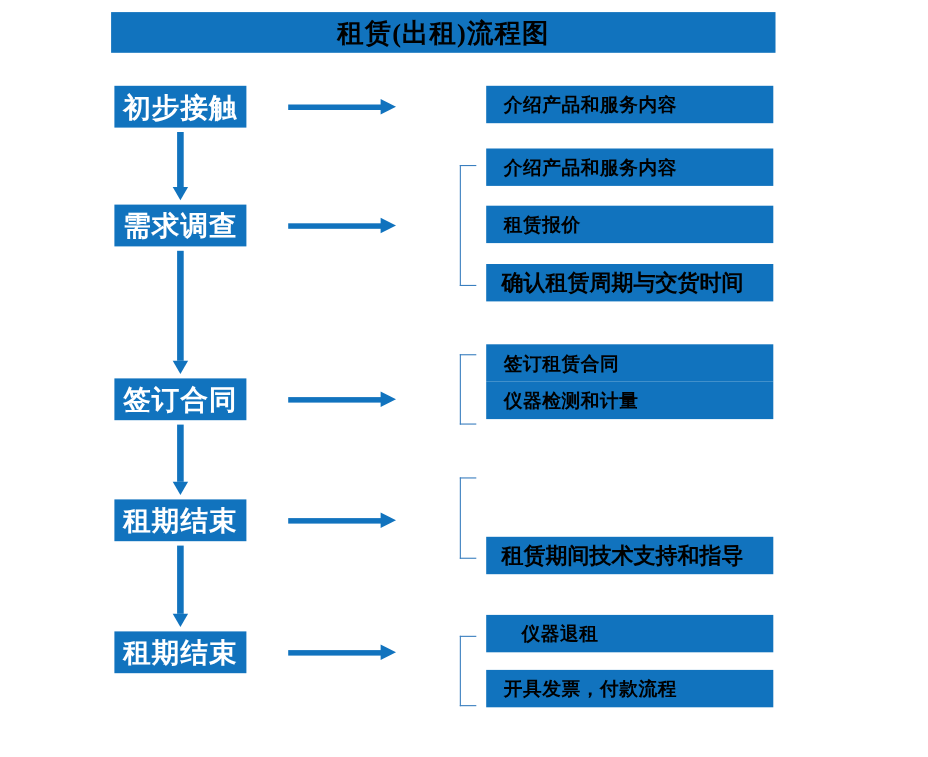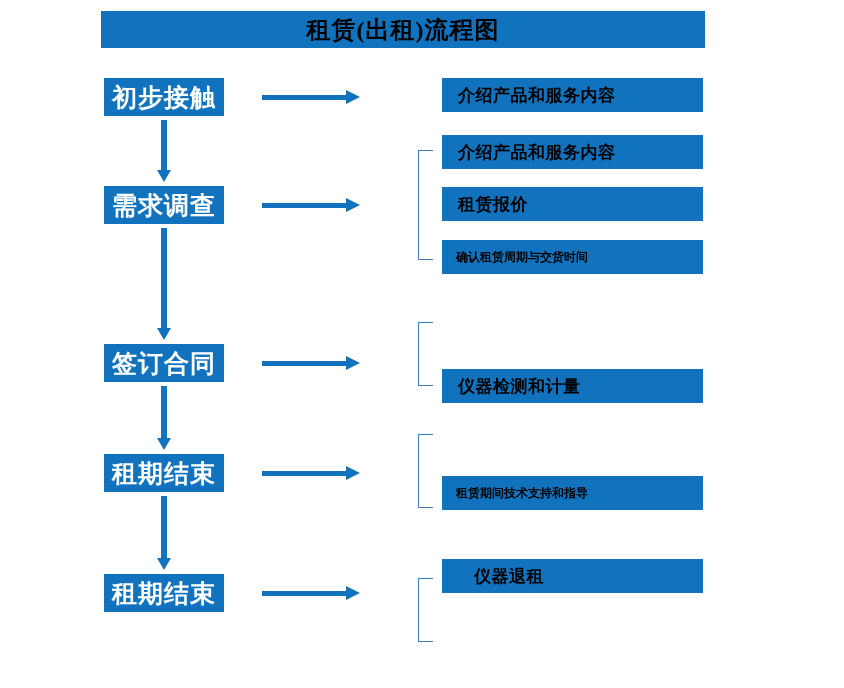--- a/index.html
+++ b/index.html
@@ -59,21 +59,21 @@
     font-size: 17px;
     font-weight: bold;
     display: flex;
     align-items: center;
     padding-left: 16px;
     box-sizing: border-box;
     letter-spacing: 0.5px;
     white-space: nowrap;
   }
   .detail-box.tight {
-    font-size: 12px;
+    font-size: 20px;
     letter-spacing: 0;
     padding-left: 14px;
     text-align: right;
   }
 
   
   .h-arrow {
     position: absolute;
     height: 14px;
     width: 100px;
@@ -184,19 +184,21 @@
   <div class="bracket" style="top:150px; height:110px;"></div>
   <div class="bracket" style="top:322px; height:64px;"></div>
   <div class="bracket" style="top:434px; height:74px;"></div>
   <div class="bracket" style="top:578px; height:64px;"></div>
 
   <div class="detail-box" style="top:78px;">介绍产品和服务内容</div>
   <div class="detail-box" style="top:135px;">介绍产品和服务内容</div>
   <div class="detail-box" style="top:187px;text-align:center;">租赁报价</div>
   <div class="detail-box tight" style="top:240px;">确认租赁周期与交货时间</div>
 
-  <div class="detail-box" style="top:369px;text-align:center;">仪器检测和计量</div>
-
-  <div class="detail-box tight" style="top:476px;">租赁期间技术支持和指导</div>
+  <div class="detail-box" style="top:313px;">签订租赁合同</div>
+  <div class="detail-box" style="top:347px;text-align:center;">仪器检测和计量</div>
+
+  <div class="detail-box tight" style="top:488px;">租赁期间技术支持和指导</div>
 
   <div class="detail-box" style="top:559px;padding-left:32px;">仪器退租</div>
+  <div class="detail-box" style="top:609px;">开具发票，付款流程</div>
 
 </div>
 
 </body></html>

